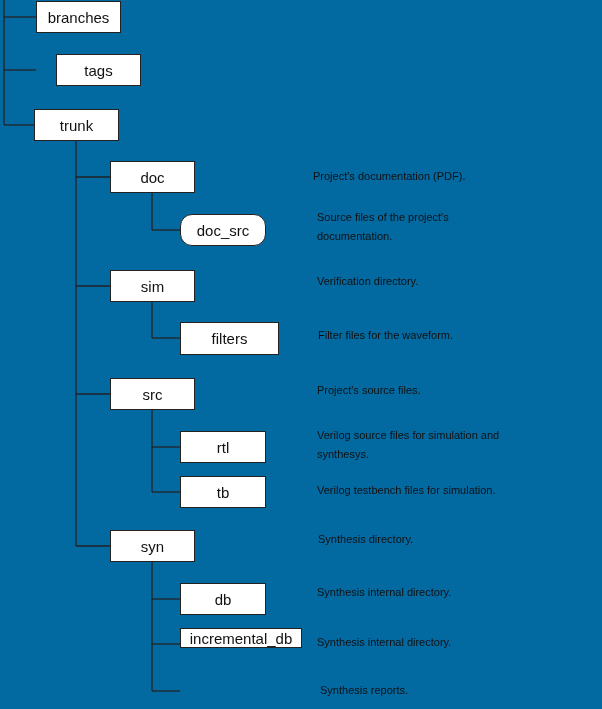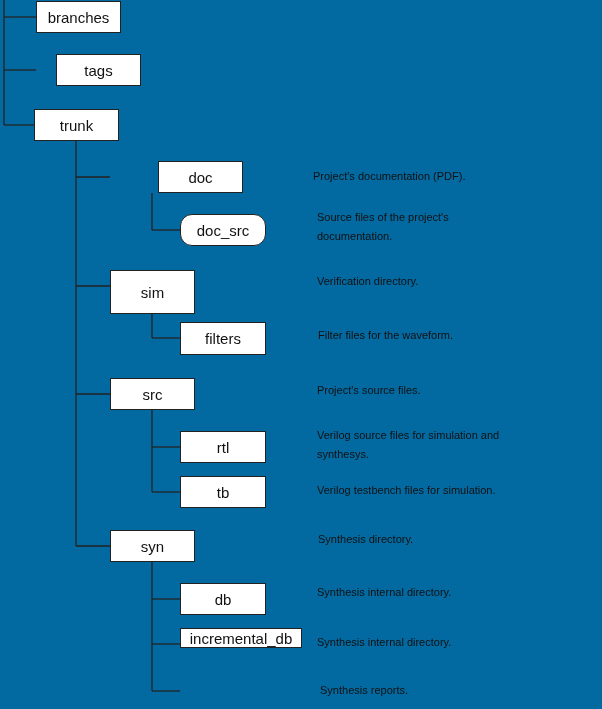--- a/index.html
+++ b/index.html
@@ -47,30 +47,30 @@
   <div class="node" style="left:36px;top:1px;width:85px;height:32px;">
     <span>branches</span>
     </div>
   <div class="node" style="left:36px;top:54px;width:85px;height:32px;margin-left:20px;">
     <span>tags</span>
     </div>
   <div class="node" style="left:34px;top:109px;width:85px;height:32px;">
     <span>trunk</span>
     </div>
 
-  <div class="node" style="left:110px;top:161px;width:85px;height:32px;margin-left:48px;">
+  <div class="node" style="left:110px;top:161px;width:85px;height:32px;">
     <span>doc</span>
     </div>
   <div class="node" style="left:180px;top:214px;width:86px;height:32px;border-radius:12px;">
     <span>doc_src</span>
     </div>
-  <div class="node" style="left:110px;top:270px;width:85px;height:44px;">
+  <div class="node" style="left:110px;top:270px;width:85px;height:32px;">
     <span>sim</span>
     </div>
-  <div class="node" style="left:180px;top:322px;width:86px;height:33px;">
+  <div class="node" style="left:180px;top:322px;width:99px;height:33px;">
     <span>filters</span>
     </div>
   <div class="node" style="left:110px;top:378px;width:85px;height:32px;justify-content:center;">
     <span>src</span>
     </div>
   <div class="node" style="left:180px;top:431px;width:86px;height:32px;">
     <span>rtl</span>
     </div>
   <div class="node" style="left:180px;top:476px;width:86px;height:32px;">
     <span>tb</span>

